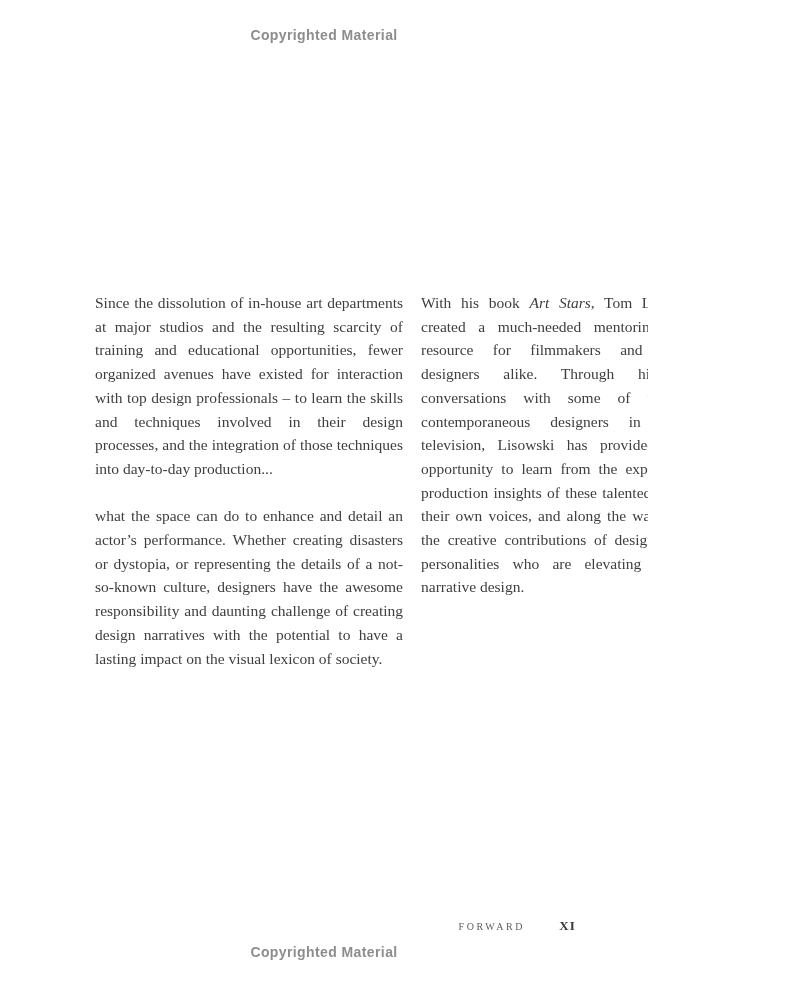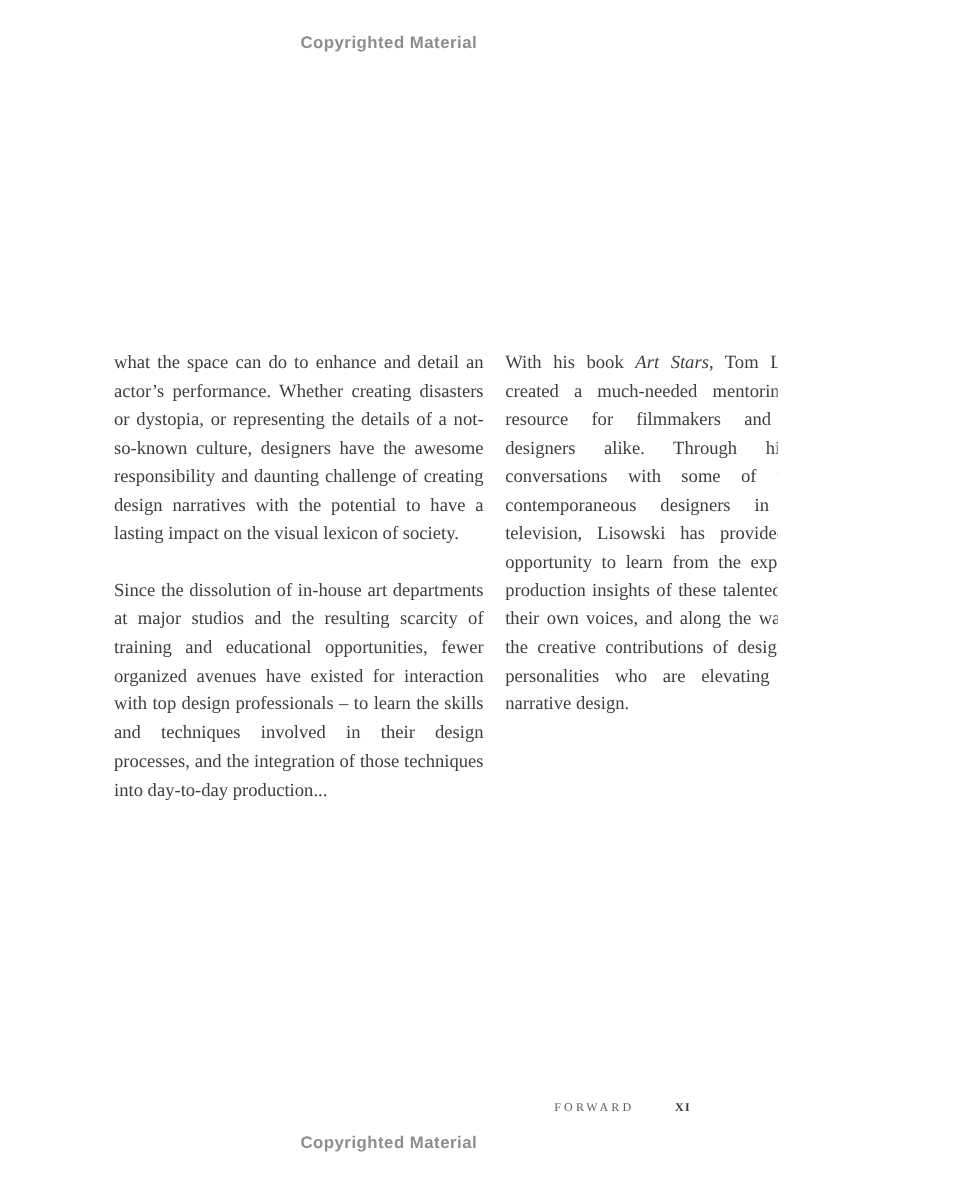--- a/index.html
+++ b/index.html
@@ -61,38 +61,38 @@
     gap: 34px;
     font-family: "Liberation Serif", serif;
   }
   .footer .section {
     font-size: 10px;
     font-weight: normal;
     letter-spacing: 2.6px;
     color: #5e5e5e;
   }
   .footer .pagenum {
-    font-size: 10px;
+    font-size: 13px;
     font-weight: bold;
     letter-spacing: 1.2px;
     color: #3a3a3a;
   }
 </style>
 </head>
 <body>
 
 <div class="page">
 
   <div class="watermark top">Copyrighted Material</div>
 
   <div class="content">
 
     <div class="col">
+      <p>Since the dissolution of in-house art departments at major studios and the resulting scarcity of training and educational opportunities, fewer organized avenues have existed for interaction with top design professionals – to learn the skills and techniques involved in their design processes, and the integration of those techniques into day-to-day production...</p>
       <p>what the space can do to enhance and detail an actor’s performance. Whether creating disasters or dystopia, or representing the details of a not-so-known culture, designers have the awesome responsibility and daunting challenge of creating design narratives with the potential to have a lasting impact on the visual lexicon of society.</p>
-      <p>Since the dissolution of in-house art departments at major studios and the resulting scarcity of training and educational opportunities, fewer organized avenues have existed for interaction with top design professionals – to learn the skills and techniques involved in their design processes, and the integration of those techniques into day-to-day production...</p>
     </div>
 
     <div class="col">
       <p><span>With his book </span><em>Art Stars,</em><span> Tom Lisowski has created a much-needed mentoring tool and resource for filmmakers and production designers alike. Through his detailed conversations with some of the leading contemporaneous designers in film and television, Lisowski has provided a unique opportunity to learn from the experiences and production insights of these talented creatives in their own voices, and along the way, celebrates the creative contributions of design teams and personalities who are elevating the art of narrative design.</span></p>
     </div>
 
   </div>
 
   <div class="footer">
     <span class="section">FORWARD</span>

